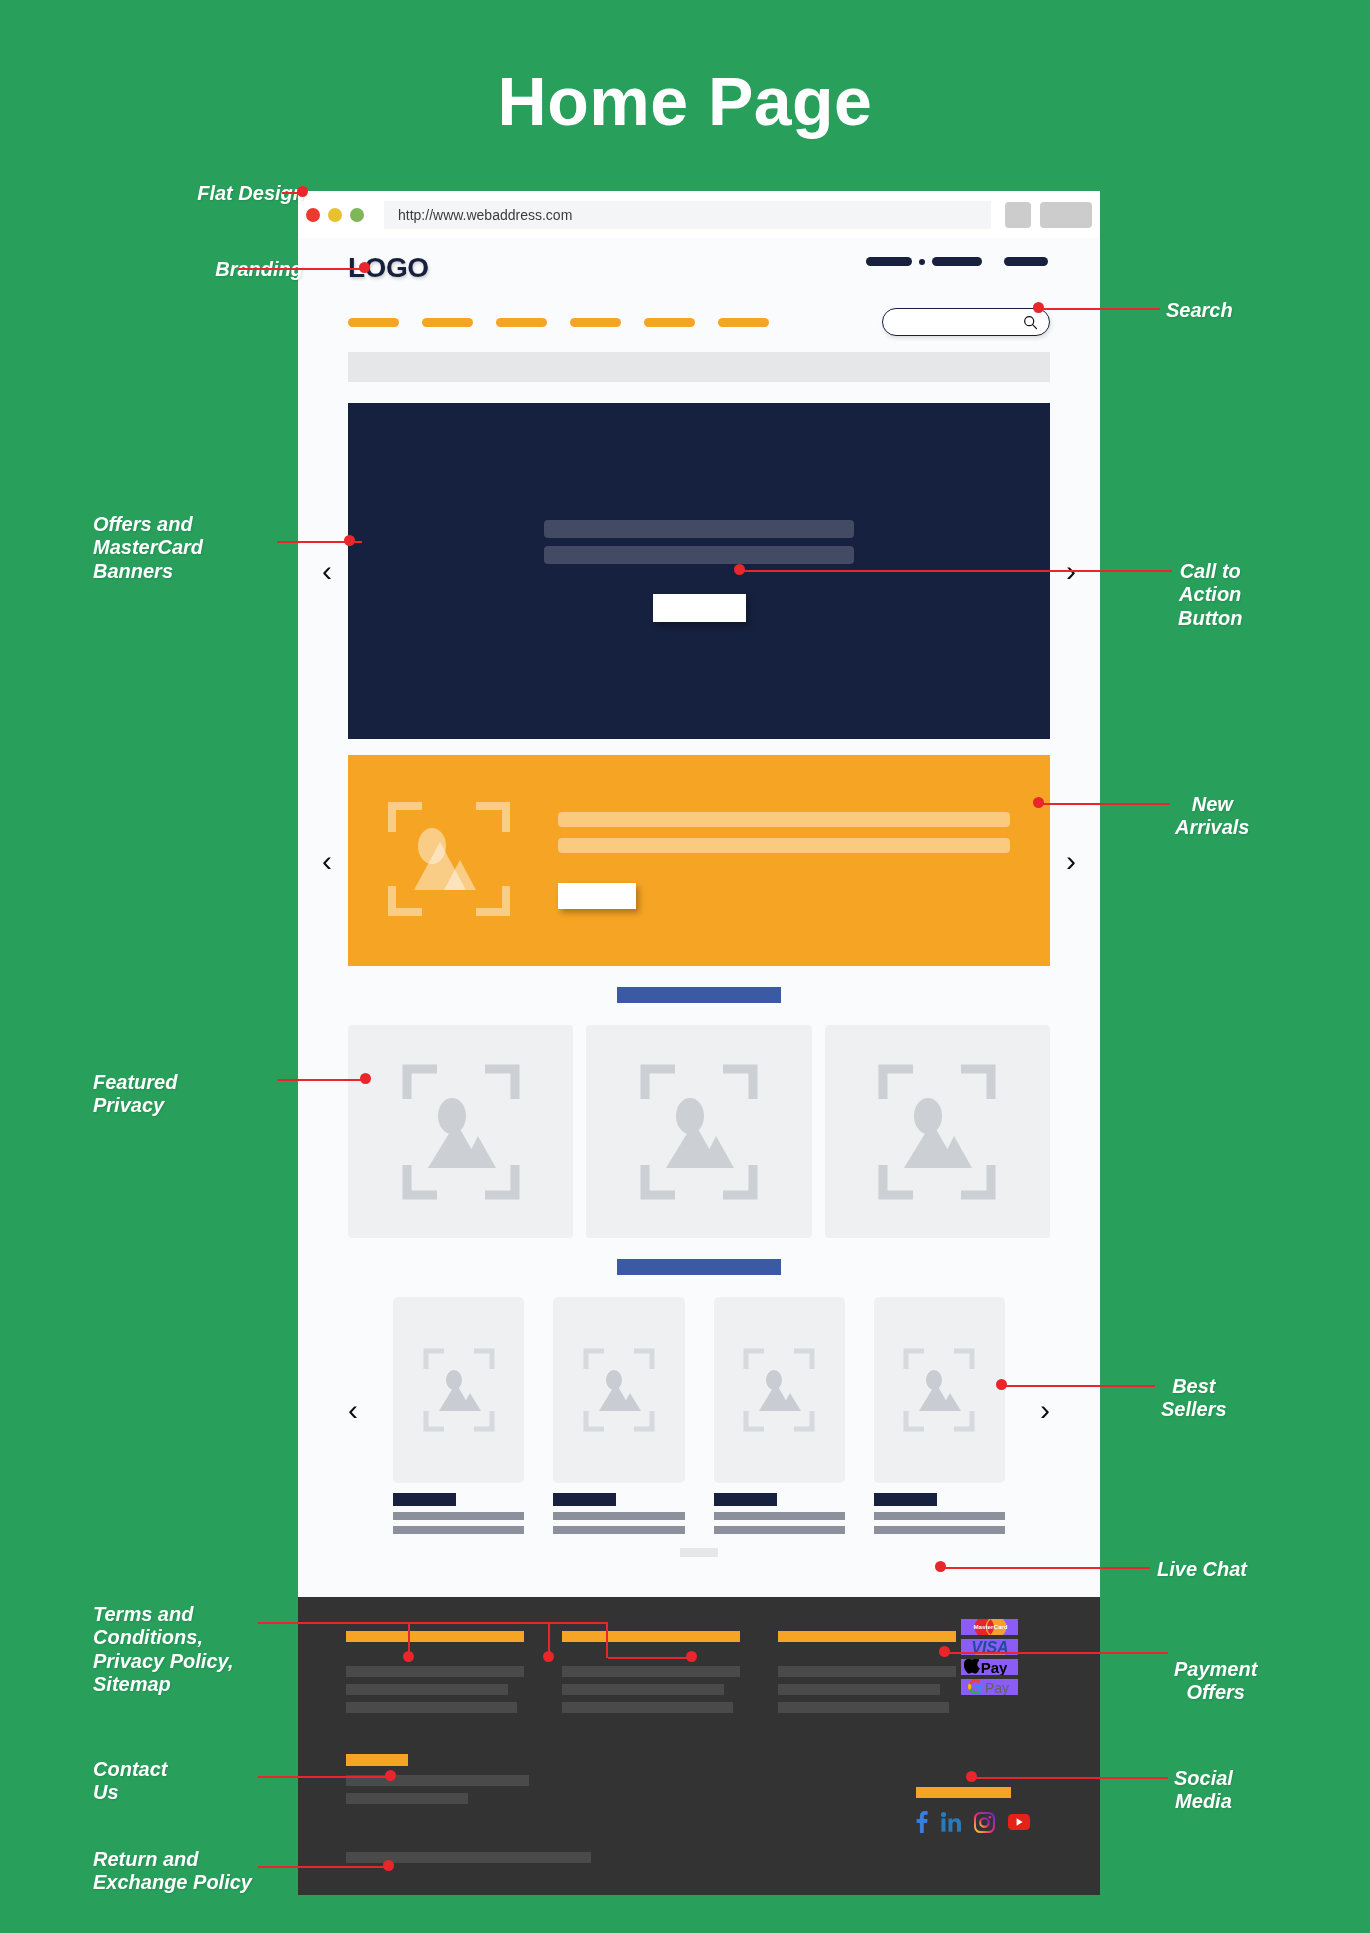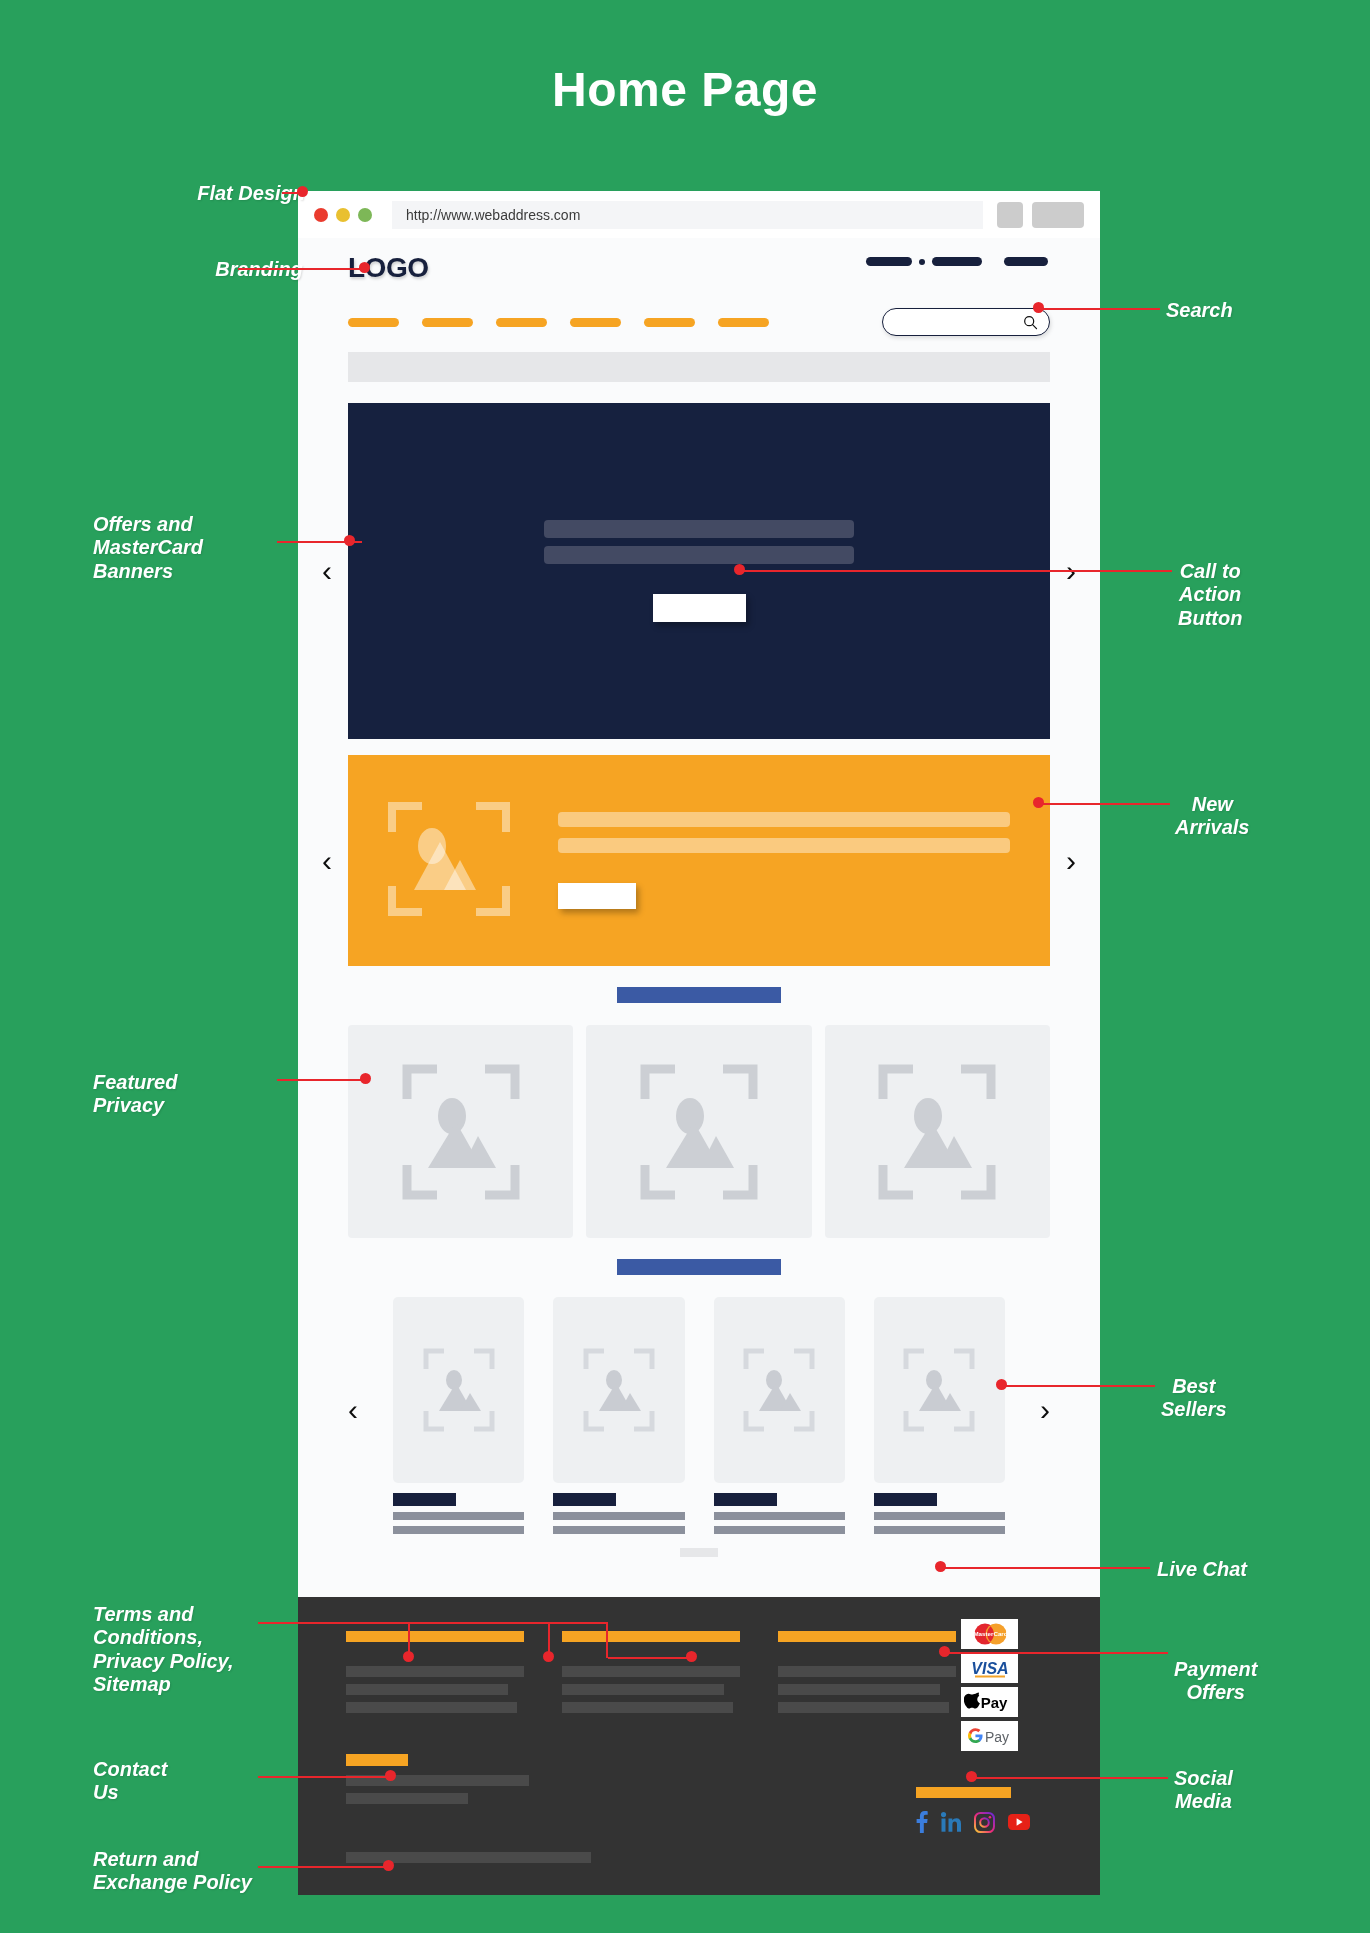--- a/index.html
+++ b/index.html
@@ -9,38 +9,38 @@
     font-family: "Liberation Sans", sans-serif;
     position: relative;
     overflow: hidden;
   }
   
   .page-title {
     position: absolute;
     top: 62px; left: 0; right: 0;
     text-align: center;
     color: #ffffff;
-    font-size: 48px;
+    font-size: 68px;
     font-weight: bold;
     letter-spacing: 0.5px;
   }
   
   .browser {
     position: absolute;
     left: 298px; top: 191px;
     width: 802px; height: 1704px;
     background: #fafbfc;
     box-shadow: 0 0 0 0 rgba(0,0,0,0);
   }
   .chrome-bar {
     height: 47px;
     background: #ffffff;
     display: flex;
     align-items: center;
-    padding: 0 12px;
+    padding: 0 4px;
     position: relative;
   }
   .dots { display: flex; gap: 8px; margin-left: 4px; }
   .dot { width: 14px; height: 14px; border-radius: 50%; }
   .dot.red { background: #ea3b2e; }
   .dot.yellow { background: #e9c030; }
   .dot.green { background: #7db757; }
   .url-bar {
     flex: 1;
     margin-left: 20px;
@@ -272,22 +272,22 @@
   .fline.b { width: 91%; }
   .fline.c { width: 96%; }
   .fpay {
     position: absolute;
     right: 82px; top: 22px;
     display: flex;
     flex-direction: column;
     gap: 4px;
   }
   .paytile {
-    width: 57px; height: 30px;
-    background: #ffffff;
+    width: 57px; height: 16px;
+    background: #8b5cf6;
     display: flex;
     align-items: center;
     justify-content: center;
     overflow: hidden;
   }
   .contact-block { position: absolute; left: 48px; bottom: 84px; }
   .contact-head { width: 62px; height: 12px; background: #f6a423; }
   .contact-lines { margin-top: 9px; }
   .contact-line { height: 11px; background: #4a4a4a; margin-bottom: 7px; }
   .contact-line.a { width: 183px; }

